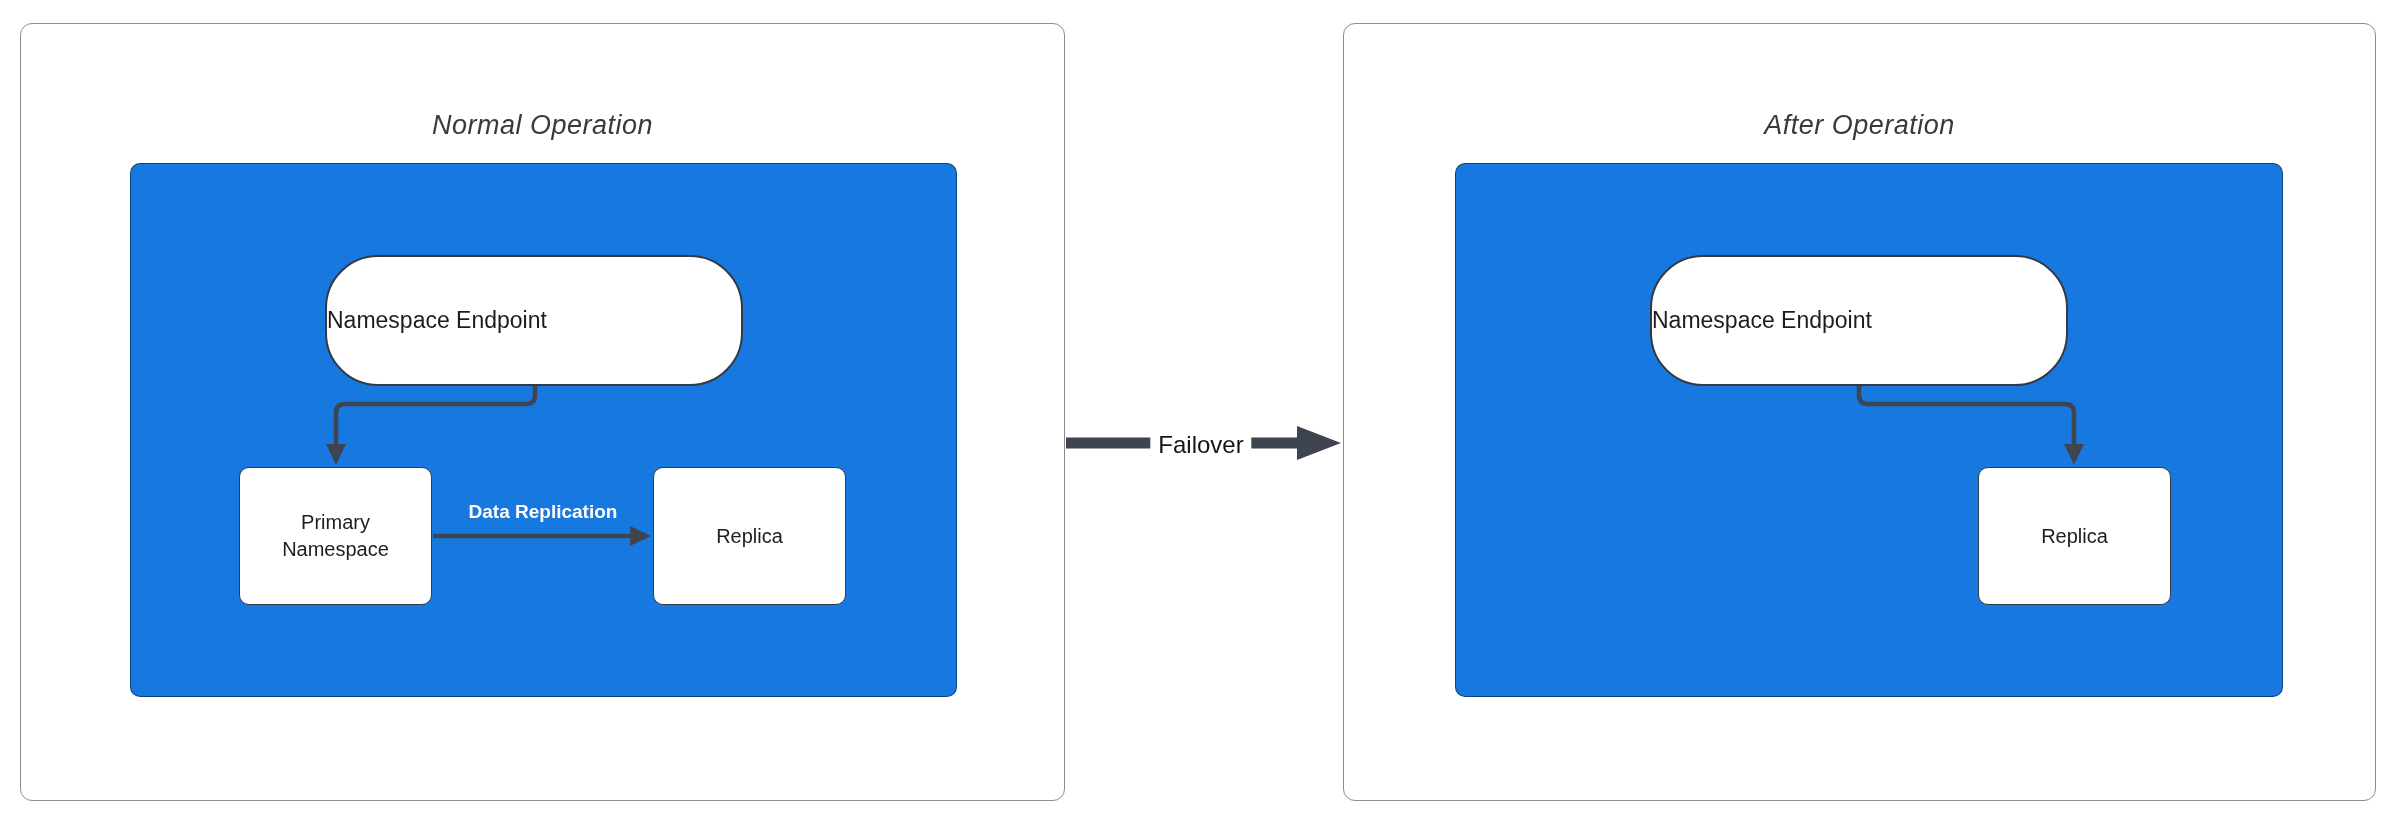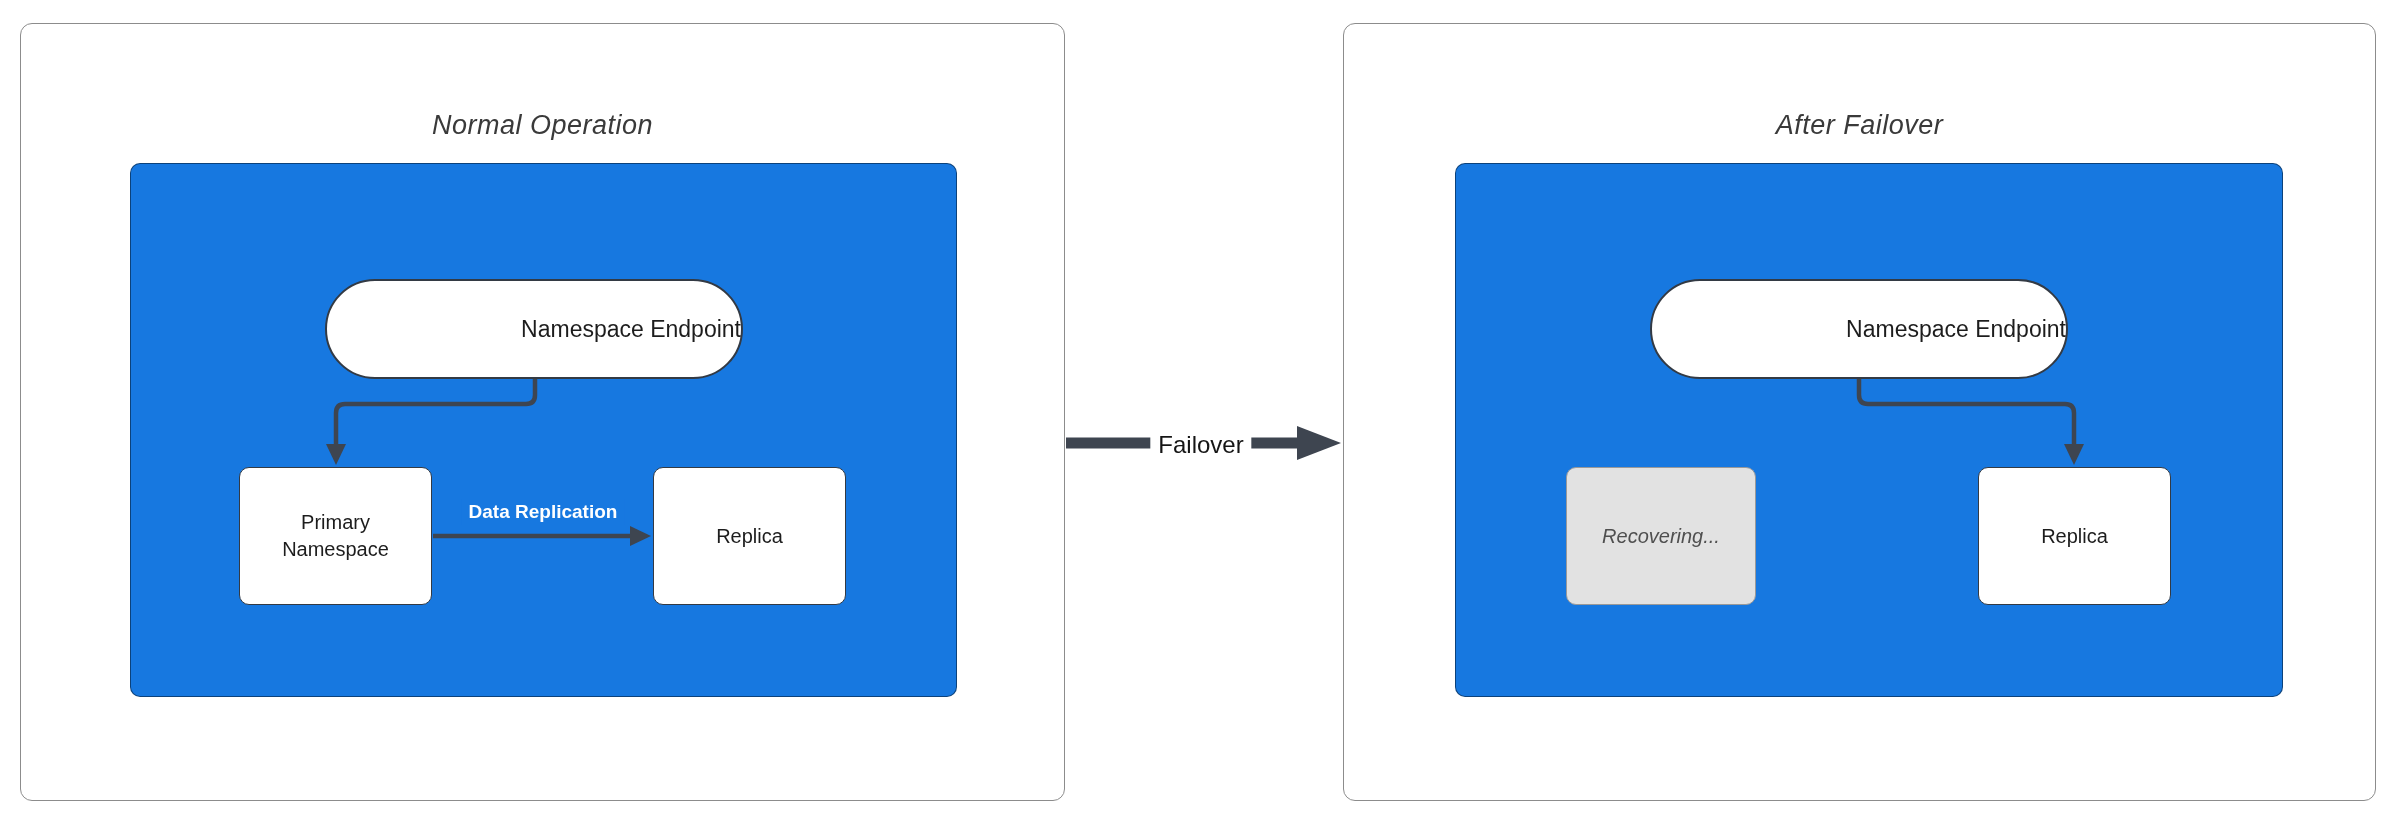--- a/index.html
+++ b/index.html
@@ -41,27 +41,27 @@
   }
   .container-box{
     position:absolute;
     background:var(--blue);
     border:1px solid rgba(0,0,0,0.45);
     border-radius:10px;
     box-sizing:border-box;
   }
   .pill{
     position:absolute;
-    width:418px;height:100px;
+    width:418px;height:131px;
     background:var(--white);
     border:2px solid var(--node-border);
     border-radius:53px;
     box-sizing:border-box;
-    display:flex;align-items:center;justify-content:flex-end;
-    font-size:23px;color:var(--text);margin-top:24px;
+    display:flex;align-items:center;justify-content:flex-start;
+    font-size:23px;color:var(--text);
   }
   .node{
     position:absolute;
     width:193px;height:138px;
     background:var(--white);
     border:1.5px solid var(--node-border);
     border-radius:10px;
     box-sizing:border-box;
     display:flex;align-items:center;justify-content:center;
     text-align:center;
@@ -104,21 +104,21 @@
 
 <div class="canvas">
 
   <section class="panel" style="left:20px;width:1045px;">
     <div class="panel-title">Normal Operation</div>
   </section>
 
   <div class="container-box" style="left:130px;top:163px;width:827px;height:534px;"></div>
 
   <section class="panel" style="left:1343px;width:1033px;">
-    <div class="panel-title">After Failover</div>
+    <div class="panel-title">After Operation</div>
   </section>
 
   <div class="container-box" style="left:1455px;top:163px;width:828px;height:534px;"></div>
 
   <svg class="edges" viewBox="0 0 2407 828" xmlns="http://www.w3.org/2000/svg">
 
     <path d="M535,361 V395 Q535,404 526,404 H345 Q336,404 336,413 V446" fill="none" stroke="#3e4550" stroke-width="4.5"></path>
     <polygon points="336,465 326,444 346,444" fill="#3e4550"></polygon>
 
     <path d="M433,536 H632" fill="none" stroke="#3e4550" stroke-width="4.5"></path>
@@ -144,21 +144,18 @@
   </div>
 
   <div class="edge-label replication" style="left:543px;top:512px;">Data Replication</div>
 
   <div class="edge-label failover" style="left:1201px;top:412px;margin-top:33px;">Failover</div>
 
   <div class="pill" style="left:1650px;top:255px;">
     <span>Namespace Endpoint</span>
   </div>
 
-  <div class="node recovering" style="left:1566px;top:467px;">
-    <span>Recovering...</span>
-  </div>
 
   <div class="node" style="left:1978px;top:467px;">
     <span>Replica</span>
   </div>
 
 </div>
 
 </body></html>

